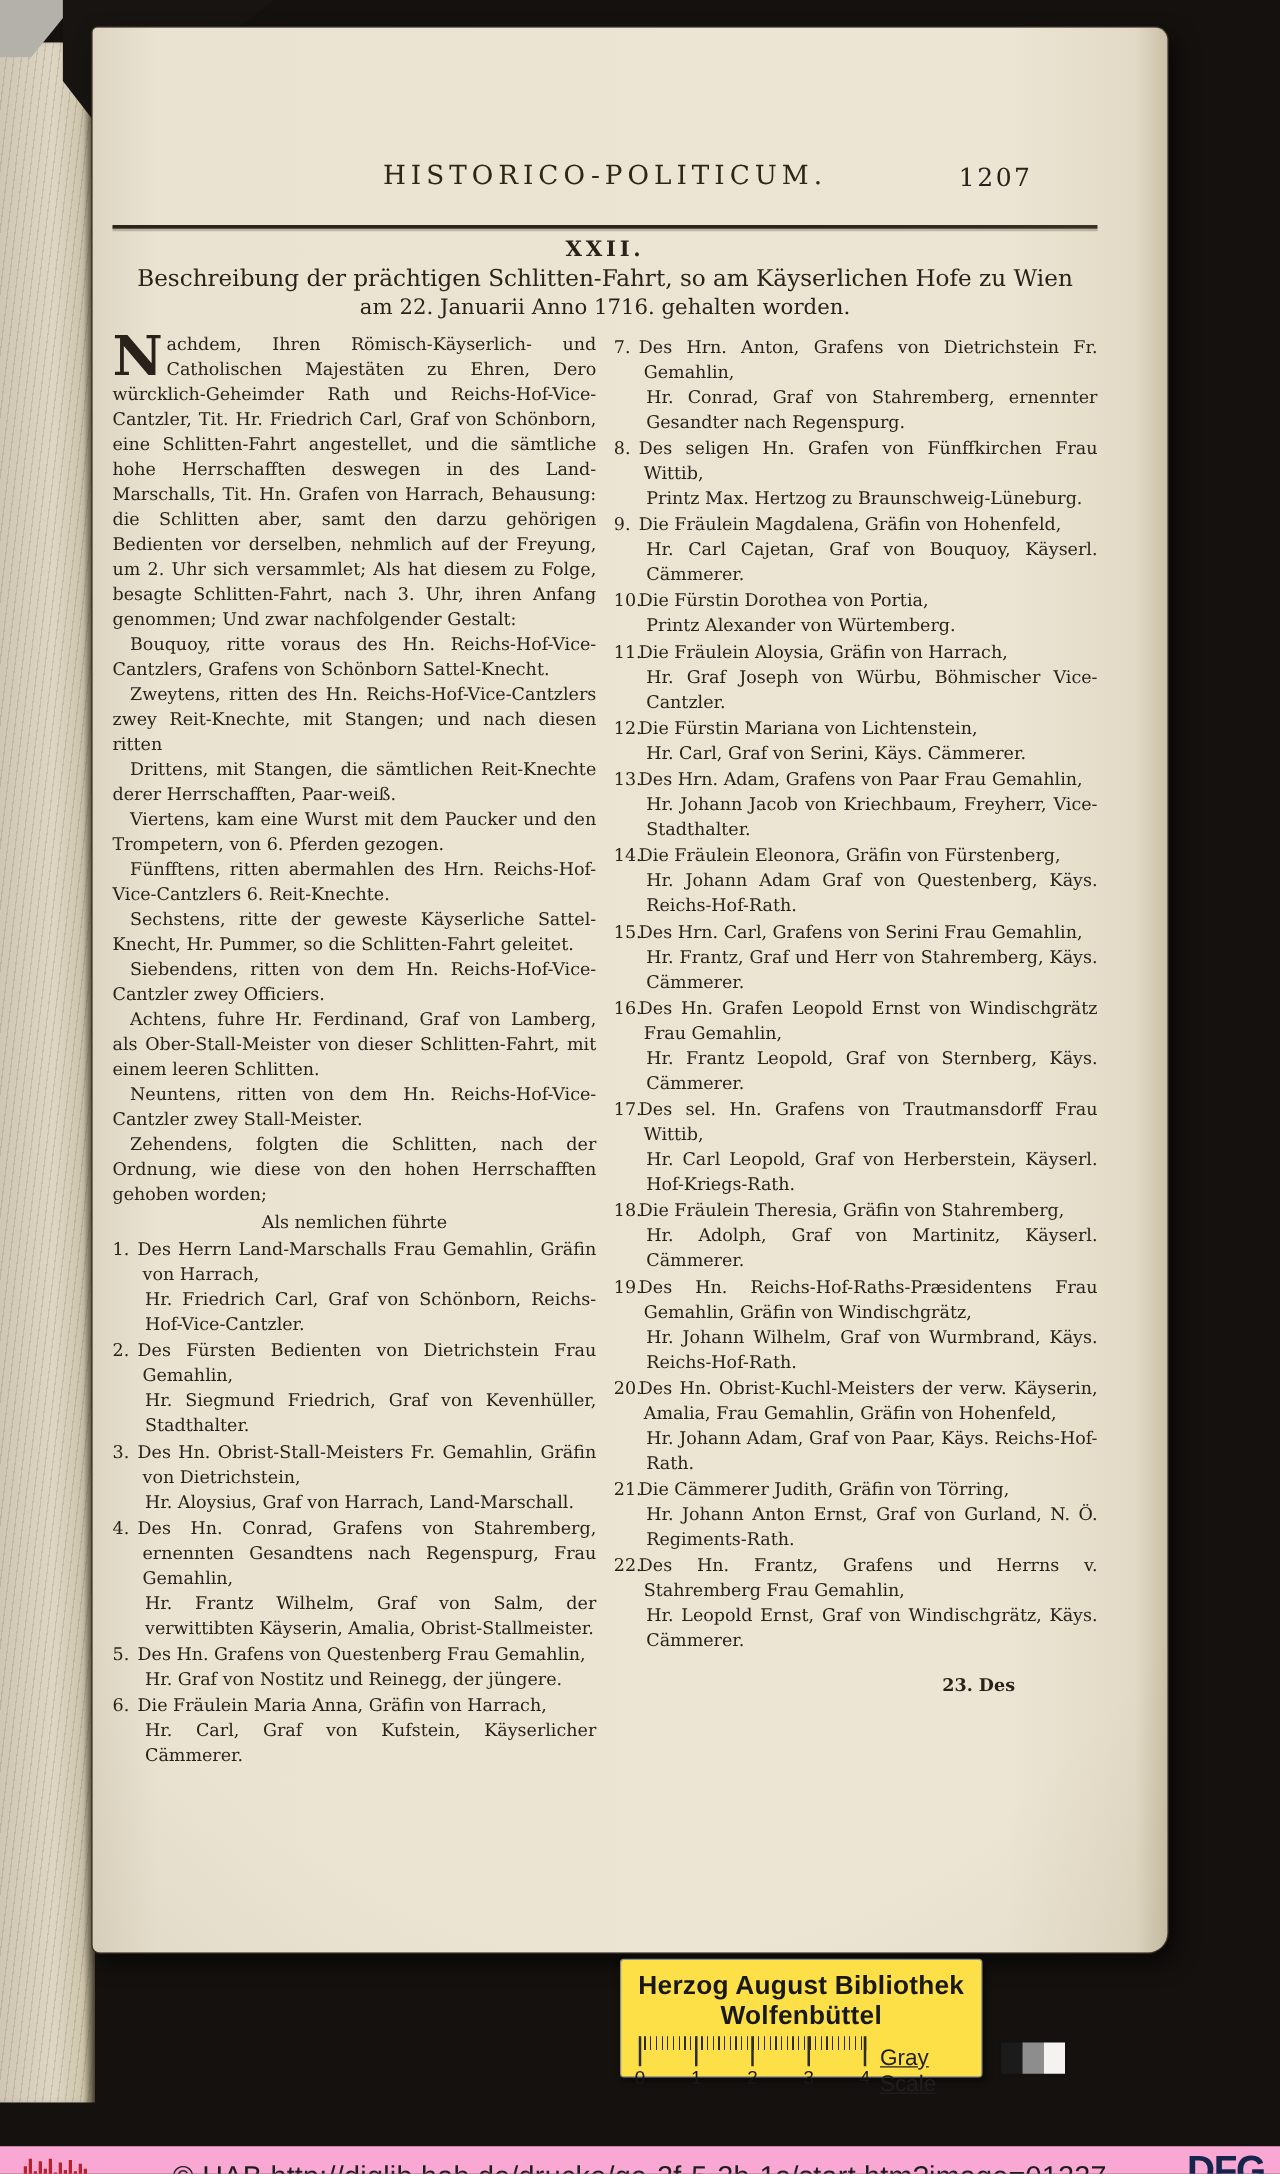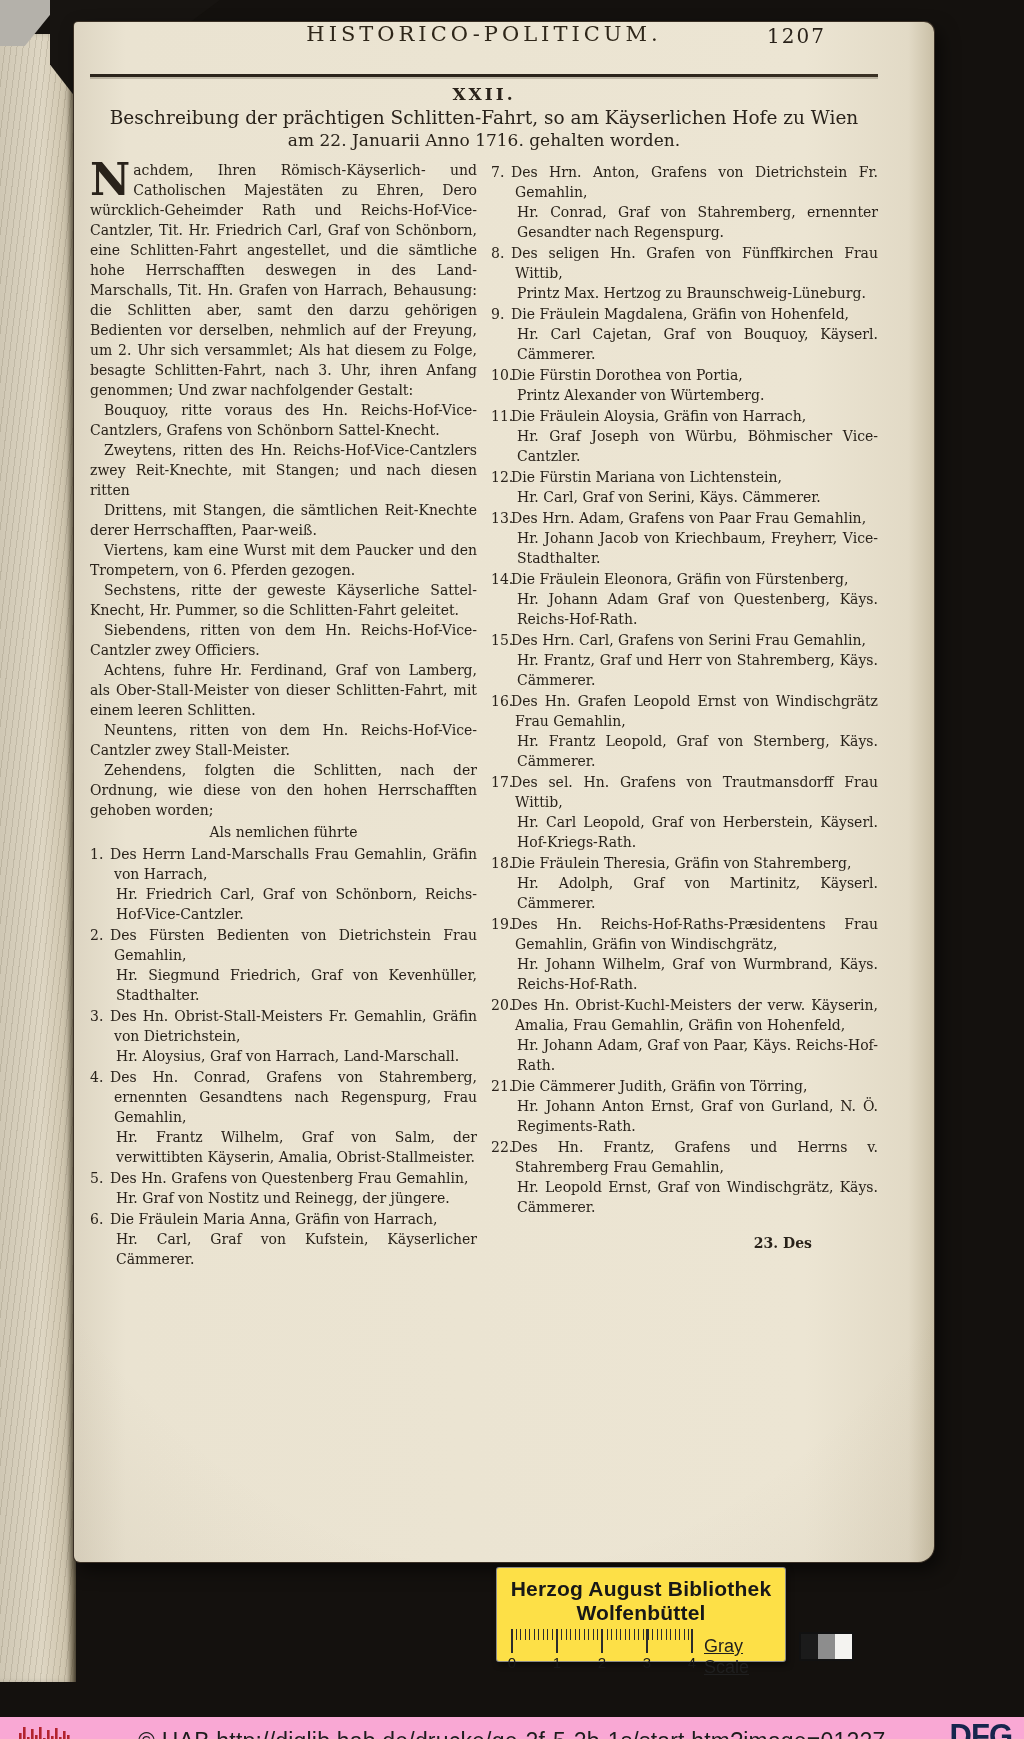--- a/index.html
+++ b/index.html
@@ -22,21 +22,21 @@
   .page{position:absolute;left:74px;top:22px;width:860px;height:1540px;
         background:
           radial-gradient(120% 100% at 50% 40%, rgba(0,0,0,0) 60%, rgba(90,70,40,.18) 100%),
           linear-gradient(90deg,#ddd5c2 0%,#eae3d1 6%,#ece5d3 85%,#e2dac6 97%,#c9bfa6 100%),
           #eae3d1;
         border-radius:4px 10px 16px 6px;
         box-shadow:0 0 0 1px #3a3026,6px 8px 18px rgba(0,0,0,.55);
         color:#29221a;}
   .page-inner{position:absolute;left:16px;right:56px;top:0;bottom:0;}
 
-  .page-head{position:relative;height:30px;}
+  .page-head{position:relative;margin-top:106px;height:30px;}
   .journal-title{text-align:center;font-size:21px;letter-spacing:4px;color:#2e2619;
                  font-family:"DejaVu Serif",serif;}
   .page-number{position:absolute;right:52px;top:2px;font-size:20px;letter-spacing:2px;}
   .rule{margin-top:22px;height:3px;background:linear-gradient(90deg,#2b241b 0 70%,#3a3124 100%);
         box-shadow:0 2px 0 rgba(60,50,35,.25);}
   .section-no{text-align:center;font-size:17px;letter-spacing:3px;margin-top:7px;font-weight:bold;}
   .article-title{text-align:center;font-weight:normal;font-size:18.5px;line-height:22px;margin-top:3px;}
   .article-title .t2{font-size:17px;}
 
   .columns{display:flex;gap:14px;margin-top:9px;font-size:14px;line-height:20px;text-align:justify;}
@@ -105,20 +105,21 @@
 
       <div class="columns">
         <div class="col">
           <p class="intro"><span class="dropcap">N</span><span>achdem, Ihren Römisch-Käyserlich- und Catholischen Majestäten zu Ehren, Dero würcklich-Geheimder Rath und Reichs-Hof-Vice-Cantzler, Tit. Hr. Friedrich Carl, Graf von Schönborn, eine Schlitten-Fahrt angestellet, und die sämtliche hohe Herrschafften deswegen in des Land-Marschalls, Tit. Hn. Grafen von Harrach, Behausung: die Schlitten aber, samt den darzu gehörigen Bedienten vor derselben, nehmlich auf der Freyung, um 2. Uhr sich versammlet; Als hat diesem zu Folge, besagte Schlitten-Fahrt, nach 3. Uhr, ihren Anfang genommen; Und zwar nachfolgender Gestalt:</span></p>
           <div>
 
           <p class="ord">Bouquoy, ritte voraus des Hn. Reichs-Hof-Vice-Cantzlers, Grafens von Schönborn Sattel-Knecht.</p>
               <p class="ord">Zweytens, ritten des Hn. Reichs-Hof-Vice-Cantzlers zwey Reit-Knechte, mit Stangen; und nach diesen ritten</p>
               <p class="ord">Drittens, mit Stangen, die sämtlichen Reit-Knechte derer Herrschafften, Paar-weiß.</p>
               <p class="ord">Viertens, kam eine Wurst mit dem Paucker und den Trompetern, von 6. Pferden gezogen.</p>
+              <p class="ord">Fünfftens, ritten abermahlen des Hrn. Reichs-Hof-Vice-Cantzlers 6. Reit-Knechte.</p>
               <p class="ord">Sechstens, ritte der geweste Käyserliche Sattel-Knecht, Hr. Pummer, so die Schlitten-Fahrt geleitet.</p>
               <p class="ord">Siebendens, ritten von dem Hn. Reichs-Hof-Vice-Cantzler zwey Officiers.</p>
               <p class="ord">Achtens, fuhre Hr. Ferdinand, Graf von Lamberg, als Ober-Stall-Meister von dieser Schlitten-Fahrt, mit einem leeren Schlitten.</p>
               <p class="ord">Neuntens, ritten von dem Hn. Reichs-Hof-Vice-Cantzler zwey Stall-Meister.</p>
               <p class="ord">Zehendens, folgten die Schlitten, nach der Ordnung, wie diese von den hohen Herrschafften gehoben worden;</p>
             </div>
           <div class="list-heading">Als nemlichen führte</div>
           <div class="pairs">
 
               <div class="pair">

